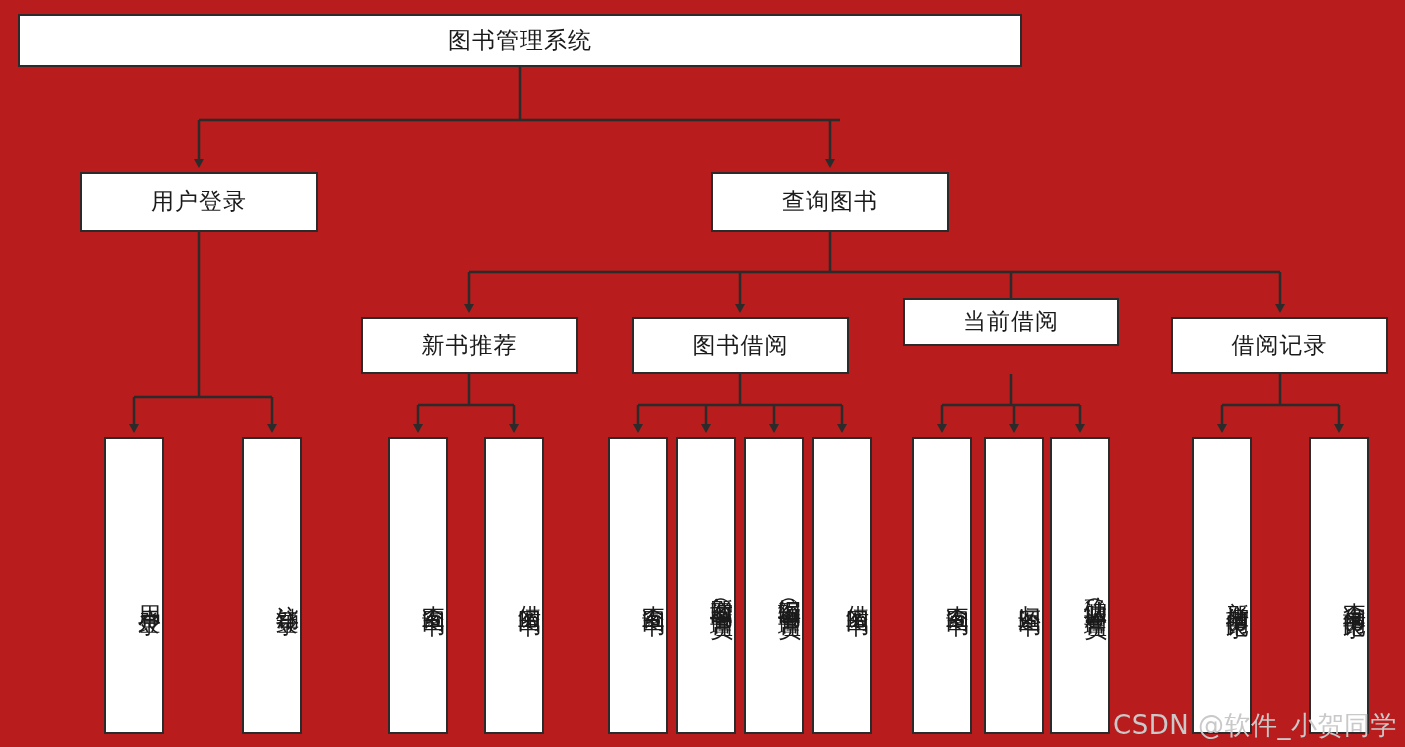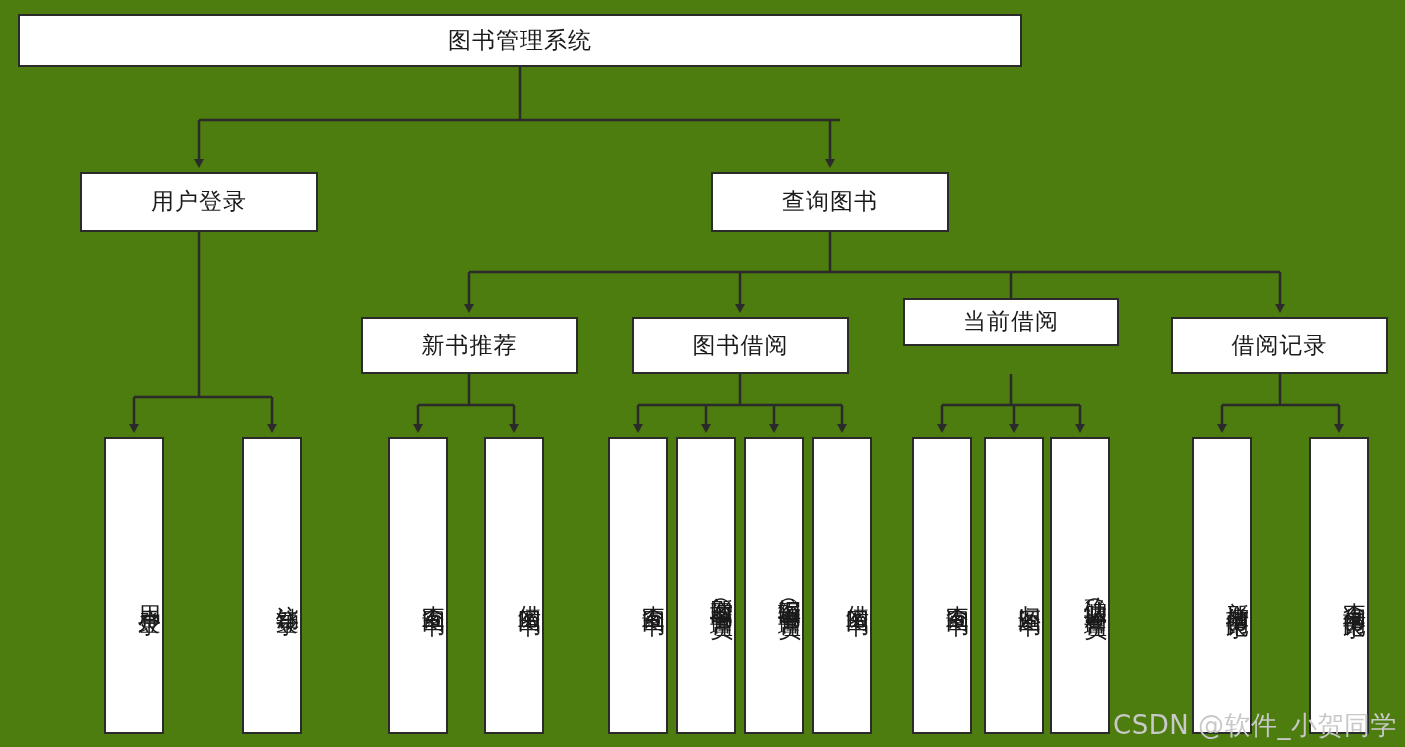--- a/index.html
+++ b/index.html
@@ -7,21 +7,21 @@
     padding: 0;
     background: #ffffff;
   }
   body {
     font-family: "DejaVu Sans", "Liberation Sans", sans-serif;
   }
   #stage {
     position: relative;
     width: 1405px;
     height: 747px;
-    background: #4d7c0f;
+    background: #b91c1c;
     overflow: hidden;
   }
   #edges {
     position: absolute;
     left: 0;
     top: 0;
     width: 1405px;
     height: 747px;
     pointer-events: none;
   }

